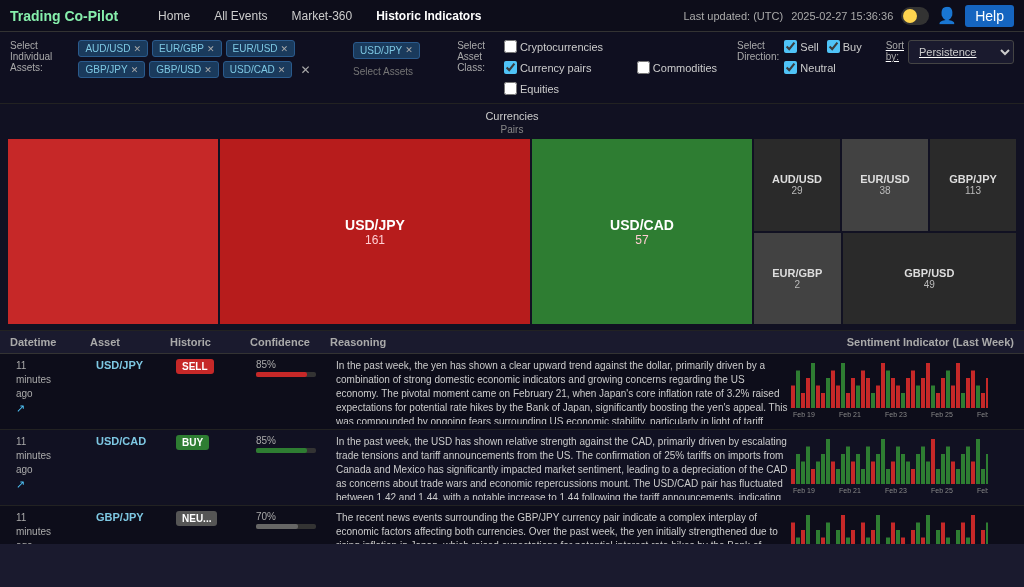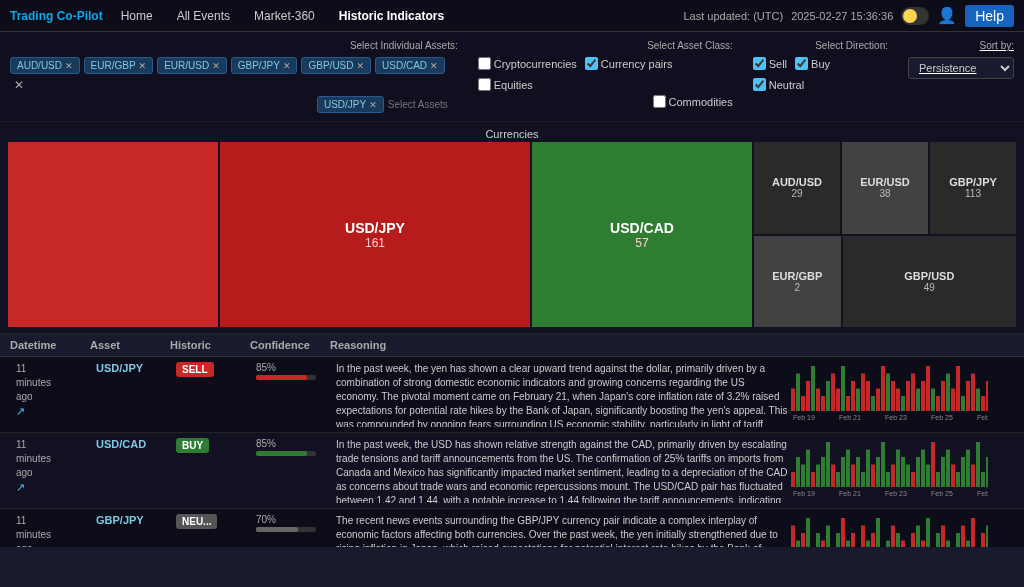--- a/index.html
+++ b/index.html
@@ -1,30 +1,30 @@
 <!DOCTYPE html>
 <html><head>
   <meta charset="utf-8">
   <style>
     * { margin: 0; padding: 0; box-sizing: border-box; }
     body { font-family: Arial, sans-serif; background: #1a1a2e; color: #fff; font-size: 12px; width: 1024px; height: 587px; overflow: hidden; }
 
     
     .nav-bar { background: #0d0d1a; display: flex; align-items: center; padding: 0 10px; height: 32px; border-bottom: 1px solid #333; }
-    .nav-logo { color: #0ea5e9; font-weight: bold; font-size: 12px; margin-right: 14px; }
+    .nav-logo { color: #86efac; font-weight: bold; font-size: 14px; margin-right: 36px; }
     .nav-item { color: #ccc; font-size: 12px; margin-right: 16px; cursor: pointer; padding: 2px 4px; }
     .nav-item.active { color: #fff; font-weight: bold; }
     .nav-right { margin-left: auto; display: flex; align-items: center; gap: 8px; font-size: 11px; color: #aaa; }
     .nav-btn { background: #1565c0; color: #fff; border: none; padding: 3px 10px; border-radius: 3px; cursor: pointer; font-size: 14px; }
     .theme-icon { width: 28px; height: 18px; background: #333; border-radius: 10px; display: flex; align-items: center; padding: 2px; cursor: pointer; }
     .theme-dot { width: 14px; height: 14px; border-radius: 50%; background: #ffd54f; }
 
     
     .filter-bar { background: #0f0f20; padding: 8px 10px; border-bottom: 1px solid #222; display: flex; align-items: flex-start; gap: 20px; }
-    .filter-section { display: flex; flex-direction: column; gap: 4px; align-items: flex-end; }
+    .filter-section { display: flex; flex-direction: row; gap: 4px; }
     .filter-label { font-size: 10px; color: #aaa; margin-bottom: 2px; }
     .asset-tags { display: flex; flex-wrap: wrap; gap: 4px; align-items: center; }
     .asset-tag { background: #1a3a5c; color: #7ec8e3; border: 1px solid #2a5a8c; padding: 2px 6px; border-radius: 3px; font-size: 10px; display: flex; align-items: center; gap: 3px; }
     .asset-tag .remove { color: #aaa; cursor: pointer; font-size: 9px; }
     .asset-input { background: transparent; border: none; color: #aaa; font-size: 10px; outline: none; width: 70px; }
     .close-btn { color: #aaa; cursor: pointer; margin-left: 4px; }
 
     .checkbox-group { display: flex; align-items: center; gap: 8px; flex-wrap: wrap; }
     .checkbox-item { display: flex; align-items: center; gap: 3px; font-size: 11px; color: #ccc; cursor: pointer; }
     .checkbox-item input { accent-color: #4fc3f7; cursor: pointer; }
@@ -184,20 +184,21 @@
     <select class="select-sort">
       <option>Persistence</option>
       <option>Confidence</option>
       <option>Datetime</option>
     </select>
   </div>
 </div>
 
 <div class="treemap-section">
   <div class="treemap-header">Currencies</div>
+  <div class="treemap-subheader">Pairs</div>
   <div class="treemap-container">
 
     <div class="treemap-left">
     </div>
 
     <div class="treemap-mid-left">
       <div class="treemap-big-label">USD/JPY</div>
       <div class="treemap-big-value">161</div>
     </div>
 
@@ -235,20 +236,21 @@
   </div>
 </div>
 
 <div class="table-section">
   <div class="table-header">
     <span>Datetime</span>
     <span>Asset</span>
     <span>Historic</span>
     <span>Confidence</span>
     <span>Reasoning</span>
+    <span style="text-align:right;">Sentiment Indicator (Last Week)</span>
   </div>
   <div class="table-body scrollbar-area" id="tableBody">
   <div class="table-row">
         <div class="cell-datetime">11<br>minutes<br>ago<br><span style="color:#4fc3f7;font-size:11px;cursor:pointer;">↗</span></div>
         <div class="cell-asset">
           <span class="asset-name">USD/JPY</span>
         </div>
         <div><span class="badge badge-sell">SELL</span></div>
         <div class="confidence-bar">
           <span class="conf-text">85%</span>

